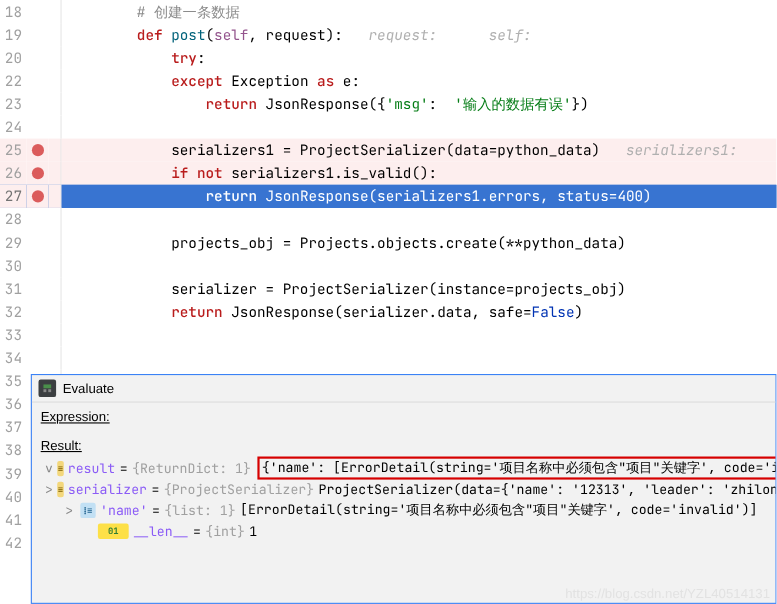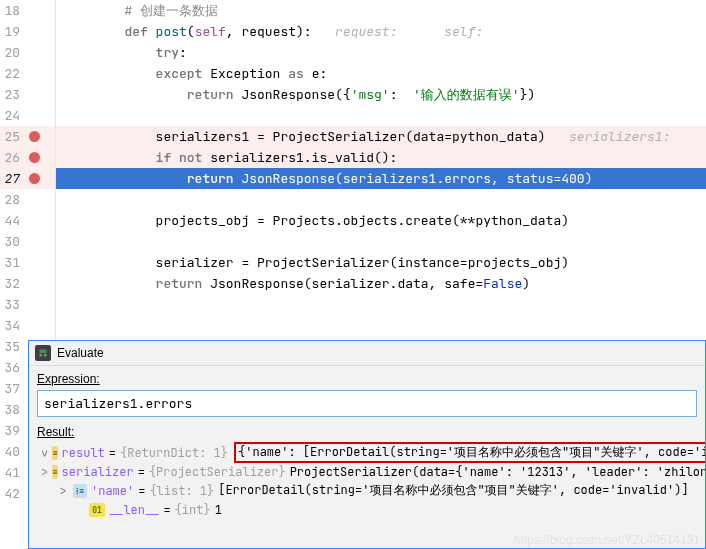--- a/index.html
+++ b/index.html
@@ -48,27 +48,27 @@
     width: 12px;
     background: #ffffff;
     border-right: 1px solid #e6e6e6;
   }
   .code {
     flex: 1;
     padding-left: 6px;
   }
   .line.hl-red .code, .line.hl-red .gutter, .line.hl-red .bp-col, .line.hl-red .fold-col { background: #fdeeee; }
   .line.hl-blue { background: #3874d1; color: #fff; }
-  .line.hl-blue .gutter { background: #fdeeee; color: #0f172a; font-style: italic; }
+  .line.hl-blue .gutter { background: #fdeeee; color: #737373; }
   .line.hl-blue .bp-col { background: #fdeeee; }
   .line.hl-blue .fold-col { background: #fdeeee; }
   .line.hl-blue .code { background: #3874d1; }
   .line.hl-blue .kw, .line.hl-blue .fn, .line.hl-blue .ident, .line.hl-blue .param, .line.hl-blue .num { color: #fff; }
 
-  .kw { color: #737373; font-weight: 500; }
+  .kw { color: #b91c1c; font-weight: 500; }
   .self { color: #94558d; }
   .fn { color: #00627a; }
   .str { color: #067d17; }
   .cmt { color: #8c8c8c; }
   .param { color: #000; }
   .ident { color: #000; }
   .hint { color: #b0b0b0; font-style: italic; }
   .num { color: #1750eb; }
   .bool { color: #0033b3; }
 
@@ -119,21 +119,21 @@
     align-items: center;
     height: 19px;
     white-space: nowrap;
     gap: 4px;
   }
   .tw { display:inline-flex; width:12px; justify-content:center; color:#888; cursor:pointer; }
   .ticon { width: 14px; height: 14px; display:inline-flex; align-items:center; justify-content:center; border-radius:2px; font-size:9px; font-weight:bold; }
   .ticon.dict { background:#f3d77b; color:#7a5c00; }
   .ticon.obj { background:#f3d77b; color:#7a5c00; }
   .ticon.list { background:#c2e0f4; color:#1f618d; }
-  .ticon.num { background:#fde047; color:#2e7d32; width:16px; font-size:8px; }
+  .ticon.num { background:#fde047; color:#2e7d32; width:28px; font-size:8px; }
   .tname { color: #8b5cf6; }
   .ttype { color: #a0a0a0; }
   .tval { color: #000; }
   .redbox {
     border: 2px solid #d60000;
     padding: 0 2px;
     margin-left: 2px;
   }
   .indent { display:inline-block; }
   .watermark {
@@ -153,21 +153,21 @@
     <div class="line"><div class="gutter">18</div><div class="bp-col"></div><div class="fold-col"></div><div class="code"><span>        </span><span class="cmt"># 创建一条数据</span></div></div>
     <div class="line"><div class="gutter">19</div><div class="bp-col"></div><div class="fold-col"></div><div class="code"><span>        </span><span class="kw">def </span><span class="fn">post</span><span class="">(</span><span class="self">self</span><span class="">, request):   </span><span class="hint">request:      self:</span></div></div>
     <div class="line"><div class="gutter">20</div><div class="bp-col"></div><div class="fold-col"></div><div class="code"><span>            </span><span class="kw">try</span><span class="">:</span></div></div>
     <div class="line"><div class="gutter">22</div><div class="bp-col"></div><div class="fold-col"></div><div class="code"><span>            </span><span class="kw">except </span><span class="ident">Exception </span><span class="kw">as </span><span class="ident">e:</span></div></div>
     <div class="line"><div class="gutter">23</div><div class="bp-col"></div><div class="fold-col"></div><div class="code"><span>                </span><span class="kw">return </span><span class="ident">JsonResponse({</span><span class="str">'msg'</span><span class="">:  </span><span class="str">'输入的数据有误'</span><span class="">})</span></div></div>
     <div class="line"><div class="gutter">24</div><div class="bp-col"></div><div class="fold-col"></div><div class="code"></div></div>
     <div class="line hl-red"><div class="gutter">25</div><div class="bp-col"><div class="bp"></div></div><div class="fold-col"></div><div class="code"><span>            </span><span class="ident">serializers1 = ProjectSerializer(</span><span class="param">data</span><span class="ident">=python_data)   </span><span class="hint">serializers1:</span></div></div>
     <div class="line hl-red"><div class="gutter">26</div><div class="bp-col"><div class="bp"></div></div><div class="fold-col"></div><div class="code"><span>            </span><span class="kw">if not </span><span class="ident">serializers1.is_valid():</span></div></div>
     <div class="line hl-blue"><div class="gutter">27</div><div class="bp-col"><div class="bp"></div></div><div class="fold-col"></div><div class="code"><span>                </span><span class="kw">return </span><span class="ident">JsonResponse(serializers1.errors, </span><span class="param">status</span><span class="">=</span><span class="num">400</span><span class="">)</span></div></div>
     <div class="line"><div class="gutter">28</div><div class="bp-col"></div><div class="fold-col"></div><div class="code"></div></div>
-    <div class="line"><div class="gutter">44</div><div class="bp-col"></div><div class="fold-col"></div><div class="code"><span>            </span><span class="ident">projects_obj = Projects.objects.create(**python_data)</span></div></div>
+    <div class="line"><div class="gutter">29</div><div class="bp-col"></div><div class="fold-col"></div><div class="code"><span>            </span><span class="ident">projects_obj = Projects.objects.create(**python_data)</span></div></div>
     <div class="line"><div class="gutter">30</div><div class="bp-col"></div><div class="fold-col"></div><div class="code"></div></div>
     <div class="line"><div class="gutter">31</div><div class="bp-col"></div><div class="fold-col"></div><div class="code"><span>            </span><span class="ident">serializer = ProjectSerializer(</span><span class="param">instance</span><span class="ident">=projects_obj)</span></div></div>
     <div class="line"><div class="gutter">32</div><div class="bp-col"></div><div class="fold-col"></div><div class="code"><span>            </span><span class="kw">return </span><span class="ident">JsonResponse(serializer.data, </span><span class="param">safe</span><span class="">=</span><span class="bool">False</span><span class="">)</span></div></div>
     <div class="line"><div class="gutter">33</div><div class="bp-col"></div><div class="fold-col"></div><div class="code"></div></div>
     <div class="line"><div class="gutter">34</div><div class="bp-col"></div><div class="fold-col"></div><div class="code"></div></div>
     <div class="line"><div class="gutter">35</div><div class="bp-col"></div><div class="fold-col"></div><div class="code"></div></div>
     <div class="line"><div class="gutter">36</div><div class="bp-col"></div><div class="fold-col"></div><div class="code"></div></div>
     <div class="line"><div class="gutter">37</div><div class="bp-col"></div><div class="fold-col"></div><div class="code"></div></div>
     <div class="line"><div class="gutter">38</div><div class="bp-col"></div><div class="fold-col"></div><div class="code"></div></div>
     <div class="line"><div class="gutter">39</div><div class="bp-col"></div><div class="fold-col"></div><div class="code"></div></div>
@@ -183,21 +183,20 @@
           <rect x="2" y="2" width="12" height="12" fill="#3c3f41"></rect>
           <rect x="4" y="4" width="8" height="4" fill="#4a8f4a"></rect>
           <rect x="4" y="9" width="3" height="3" fill="#888"></rect>
           <rect x="9" y="9" width="3" height="3" fill="#888"></rect>
         </svg>
     </span>
     <span>Evaluate</span>
   </div>
   <div class="popup-body">
     <div class="popup-label">Expression:</div>
-    <input class="expr-input" type="text" value="serializers1.errors" style="">
   </div>
   <div class="result-section">
     <div class="popup-label" style="text-decoration:underline">Result:</div>
     <div class="tree" id="tree">
         <div class="tree-row">
           <span class="indent" style="width: 0px;"></span>
           <span class="tw">∨</span>
           <span class="ticon dict">≡</span>
           <span class="tname">result</span>
           <span> = </span>

